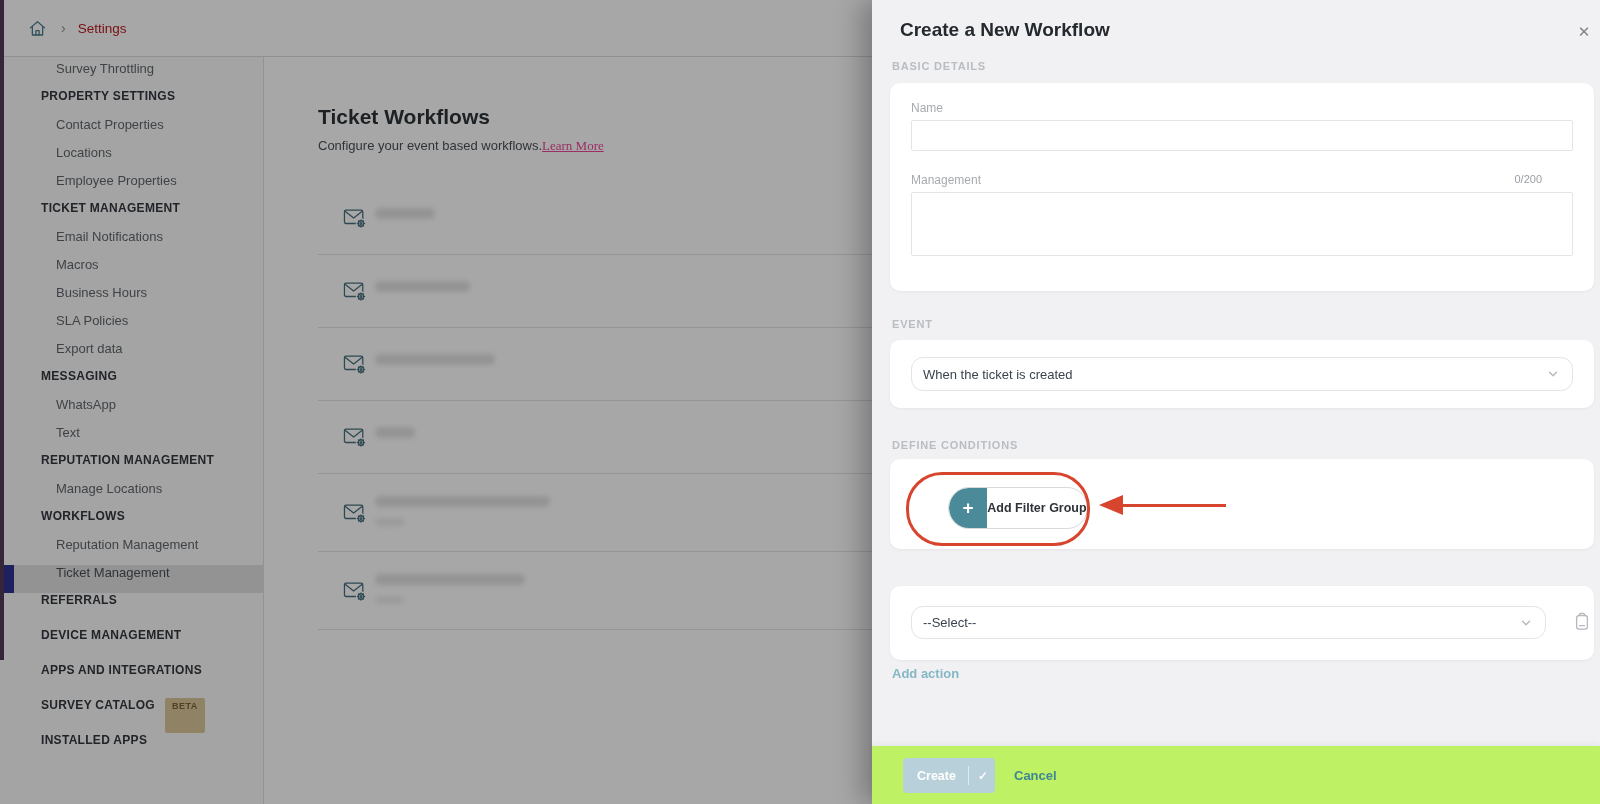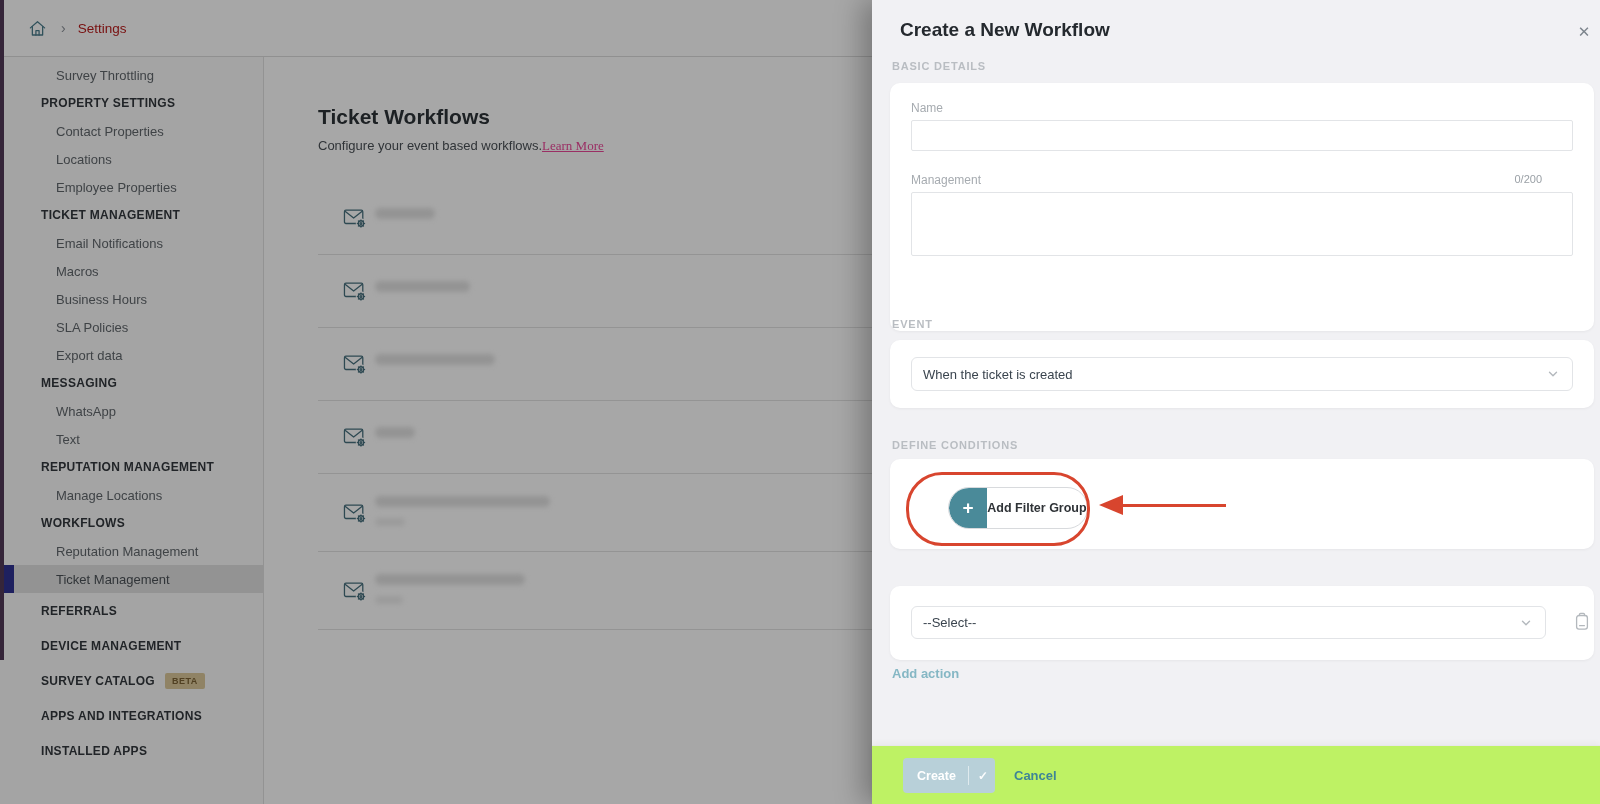--- a/index.html
+++ b/index.html
@@ -8,21 +8,21 @@
 
   
   .left-ui { position:absolute; left:0; top:0; width:872px; height:804px; background:#fff; }
   .topbar { position:absolute; left:0; top:0; width:872px; height:57px; background:#ffffff;
             border-bottom:1px solid #dcdcdc; display:flex; align-items:center; padding-left:28px; }
   .crumb-sep { color:#8a9097; font-size:14px; margin:0 12px 0 14px; }
   .crumb-current { color:#b91c1c; font-size:13.5px; }
 
   .sidebar { position:absolute; left:0; top:57px; width:264px; height:747px; background:#fafafa;
              border-right:1px solid #e0e0e0; padding-top:4px; overflow:hidden; }
-  .sb-item, .sb-header, .sb-root { position:relative; display:flex; align-items:center; height:28px; }
+  .sb-item, .sb-header, .sb-root { position:relative; display:flex; height:28px; }
   .sb-root { height:35px; }
   .sb-item { padding-left:56px; font-size:13px; color:#61676c; cursor:pointer; }
   .sb-header { padding-left:41px; font-size:12px; font-weight:bold; color:#33383d; letter-spacing:.3px; }
   .sb-root { padding-left:41px; font-size:12px; font-weight:bold; color:#33383d; letter-spacing:.3px; cursor:pointer; }
   .sb-item.selected { background:#e0e0e0; color:#4c5257; }
   .sb-item.selected::before { content:""; position:absolute; left:3px; top:0; width:11px; height:100%; background:var(--indicator,#2e3192); }
   .sb-badge { margin-left:10px; background:#dcc99b; color:#7c6335; font-size:9px; font-weight:bold;
               padding:3px 7px; border-radius:2px; letter-spacing:.5px; }
 
   .content { position:absolute; left:264px; top:57px; width:608px; height:747px; background:#ffffff; padding:48px 0 0 54px; }
@@ -46,33 +46,33 @@
   .drawer { position:absolute; left:872px; top:0; width:728px; height:804px; background:#f1f1f4; z-index:100;
             box-shadow:-10px 0 26px rgba(0,0,0,0.28); }
   .drawer-title { position:absolute; left:28px; top:19px; font-size:19px; font-weight:bold; color:#24292e; }
   .drawer-close { position:absolute; left:700px; top:20px; width:24px; height:24px; font-size:15px; color:#7d858d;
                   display:flex; align-items:center; justify-content:center; cursor:pointer; background:none; border:none; }
   .section-label { position:absolute; left:20px; font-size:11px; font-weight:bold; color:#b9bdc2; letter-spacing:.8px; }
   .card { position:absolute; left:18px; width:704px; background:#ffffff; border-radius:10px;
           box-shadow:0 1px 3px rgba(0,0,0,0.05); }
 
   .lbl-basic { top:60px; }
-  .card-basic { top:83px; height:248px; }
+  .card-basic { top:83px; height:208px; }
   .field-label { font-size:12px; color:#a6abb0; }
   .name-label { position:absolute; left:21px; top:18px; }
   .name-input { position:absolute; left:21px; top:37px; width:662px; height:31px; border:1px solid #e2e4e7;
                 border-radius:2px; background:#fff; font-size:13px; color:#3a444e; padding:0 10px; outline:none; }
   .desc-label { position:absolute; left:21px; top:90px; }
   .char-counter { position:absolute; right:52px; top:90px; font-size:11px; color:#9aa0a6; }
   .desc-input { position:absolute; left:21px; top:109px; width:662px; height:64px; border:1px solid #e2e4e7;
                 border-radius:2px; background:#fff; font-size:13px; color:#3a444e; padding:7px 10px; resize:none; outline:none; }
 
   .lbl-event { top:318px; }
   .card-event { top:340px; height:68px; }
-  .select-box { position:absolute; border:1px solid #e2e4e7; border-radius:6px; background:#fff;
+  .select-box { position:absolute; border:1px solid #e2e4e7; border-radius:12px; background:#fff;
                 display:flex; align-items:center; padding:0 36px 0 11px; font-size:13px; color:#3a444e; cursor:pointer; }
   .event-select { left:21px; top:17px; width:662px; height:34px; }
   .chev { position:absolute; right:12px; top:50%; transform:translateY(-50%); width:14px; height:14px; }
 
   .lbl-cond { top:439px; }
   .card-cond { top:459px; height:90px; }
   .pill-btn { position:absolute; left:58px; top:28px; width:140px; height:42px; border:1px solid #d8dadd;
               border-radius:21px; background:#fff; display:flex; align-items:center; cursor:pointer; padding:0; overflow:hidden; }
   .pill-plus { width:38px; height:42px; background:var(--accent,#4a8a99); color:#fff; font-size:19px; font-weight:bold;
                display:flex; align-items:center; justify-content:center; border-radius:21px 0 0 21px; }
@@ -179,25 +179,25 @@
         <div class="sb-item selected">
           <span>Ticket Management</span>
         </div>
         <div class="sb-root">
           <span>REFERRALS</span>
         </div>
         <div class="sb-root">
           <span>DEVICE MANAGEMENT</span>
         </div>
         <div class="sb-root">
+          <span>APPS AND INTEGRATIONS</span>
+        </div>
+        <div class="sb-root">
           <span>SURVEY CATALOG</span>
           <span class="sb-badge">BETA</span>
-        </div>
-        <div class="sb-root">
-          <span>APPS AND INTEGRATIONS</span>
         </div>
         <div class="sb-root">
           <span>INSTALLED APPS</span>
         </div>
       </nav>
 
     <main class="content">
       <h1 class="page-title">Ticket Workflows</h1>
       <p class="page-subtitle">
         <span>Configure your event based workflows.</span><span class="learn-more">Learn More</span>

